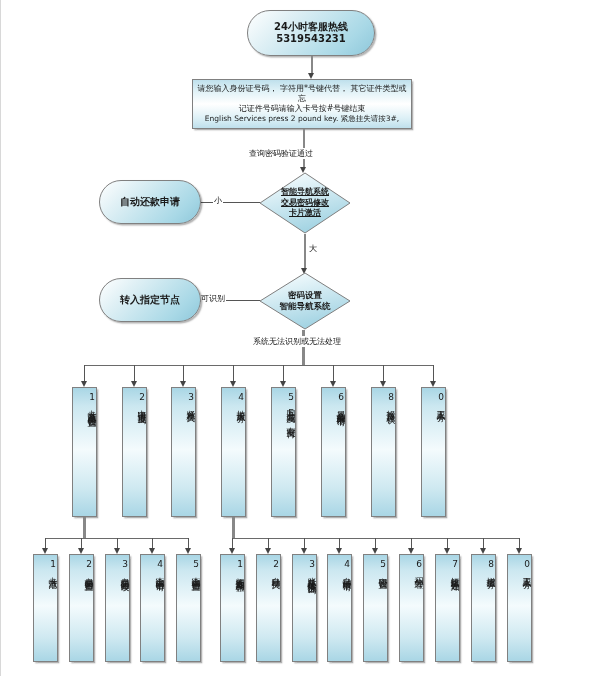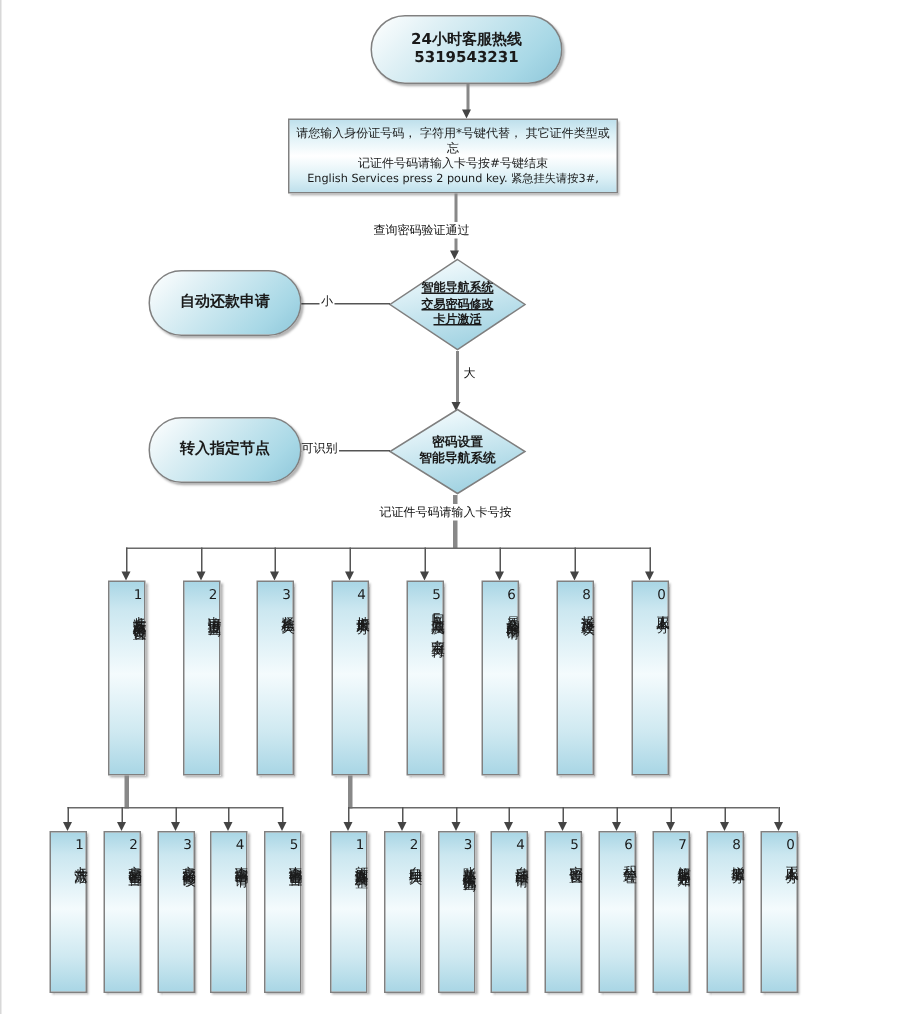--- a/index.html
+++ b/index.html
@@ -198,21 +198,21 @@
 
   <div class="ln h" style="left:188px; top:300px; width:72px;"></div>
   <div class="arrow-left" style="left:183px; top:297px;"></div>
   <div class="edge-label" style="left:184px; top:293px;">系统可识别</div>
 
   <div class="node pill" style="left:99px; top:278px; width:102px; height:44px;">
     <span>转入指定节点</span>
   </div>
 
   <div class="ln vthick" style="left:302px; top:330px; height:36px;"></div>
-  <div class="edge-label" style="left:252px; top:336px;">记证件号码请输入卡号按</div>
+  <div class="edge-label" style="left:252px; top:336px;">系统无法识别或无法处理</div>
 
   <div class="ln h thick" style="left:84px; top:365px; width:350px;"></div>
 
   <div class="ln v" style="left:84px;  top:365px; height:18px;"></div>
   <div class="arrow-down" style="left:81px;  top:381px;"></div>
   <div class="ln v" style="left:134px; top:365px; height:18px;"></div>
   <div class="arrow-down" style="left:131px; top:381px;"></div>
   <div class="ln v" style="left:183px; top:365px; height:18px;"></div>
   <div class="arrow-down" style="left:180px; top:381px;"></div>
   <div class="ln v" style="left:233px; top:365px; height:18px;"></div>

